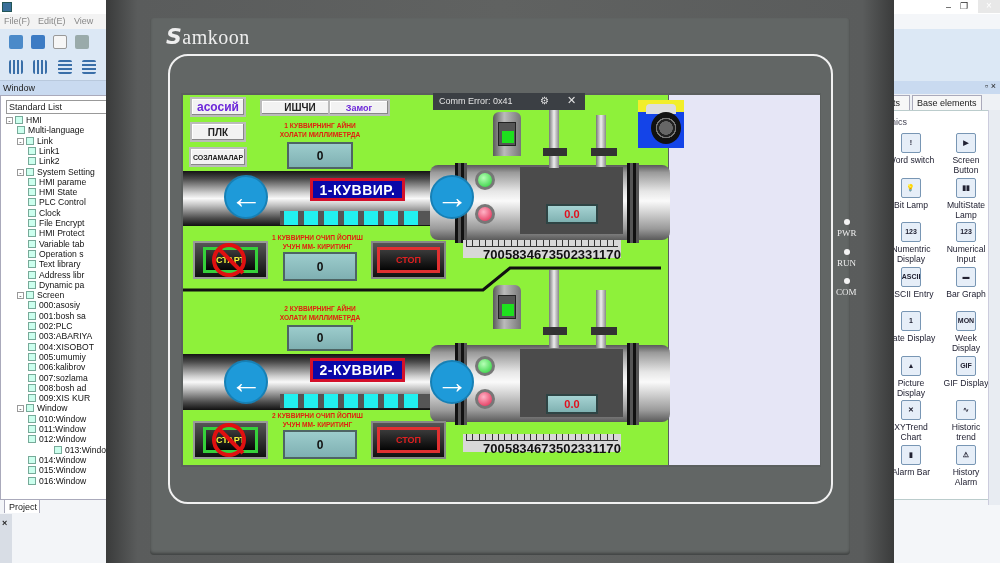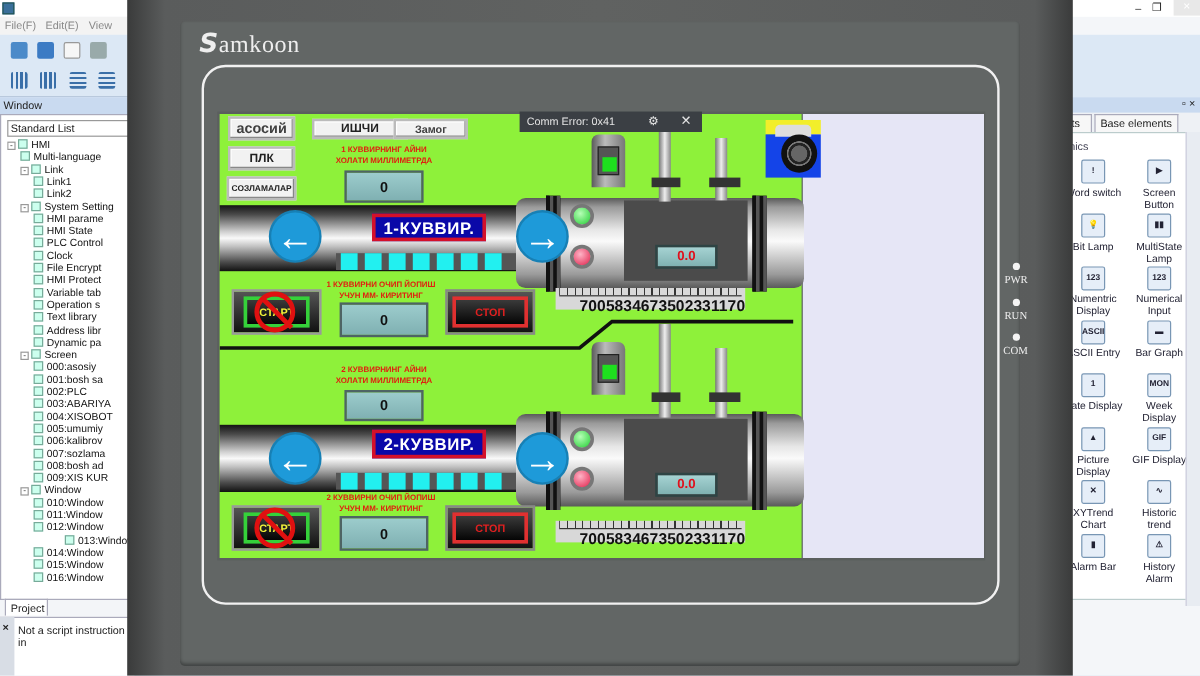--- a/index.html
+++ b/index.html
@@ -40,21 +40,21 @@
 .frame{left:168px;top:54px;width:665px;height:450px;border:2px solid #f1f1f1;border-radius:20px}
 .brand{left:166px;top:24px;color:#eee;font-family:"Liberation Serif",serif;font-size:20px;letter-spacing:.5px}
 .brand b{font-style:italic;font-family:"DejaVu Sans",sans-serif;font-size:22px}
 .led{width:6px;height:6px;border-radius:50%;background:#f4f4f4}
 .ledlbl{font-family:"Liberation Serif",serif;font-size:9px;color:#eee}
 
 .screen{left:181px;top:93px;width:640px;height:374px;background:#5b5f5e}
 .green{left:183px;top:95px;width:485px;height:370px;background:#8ef13a}
 .grey{left:669px;top:95px;width:151px;height:370px;background:#e6e6f6}
 .btn{position:absolute;background:#f2f2f2;border:2px solid #bbb;box-shadow:inset -1px -1px 0 #888, inset 1px 1px 0 #fff;font-weight:bold;text-align:center;font-size:10px;display:flex;align-items:center;justify-content:center}
-.red{color:#404040}
+.red{color:#6d28d9}
 .lbl{position:absolute;text-align:center;color:#e02010;font-weight:bold;font-size:6.6px;line-height:9px}
 .numbox{position:absolute;background:linear-gradient(#9ccccc,#7fb0b2);border:2px solid #4e6464;display:flex;align-items:center;justify-content:center;font-weight:bold;font-size:12px;color:#111}
 .pipe{position:absolute;background:linear-gradient(#141414 0%,#4a4a4a 14%,#cfcfcf 40%,#f9f9f9 50%,#c4c4c4 62%,#4c4c4c 86%,#111 100%)}
 .arrowbtn{position:absolute;width:44px;height:44px;border-radius:50%;background:#1e9ad9;color:#fff;font-size:32px;line-height:40px;text-align:center;font-weight:bold;border:2px solid #1780b5}
 .title-badge{position:absolute;background:#0a08a8;border:3px solid #d4102a;color:#fff;font-weight:bold;font-size:14px;display:flex;align-items:center;justify-content:center;letter-spacing:.5px}
 .cyanrow{position:absolute;height:14px;background:#555;display:flex;gap:6px;padding:0 4px}
 .cyanrow i{display:block;width:14px;height:14px;background:#22f0f0}
 .tank{position:absolute;background:linear-gradient(#5a5a5a 0%,#9a9a9a 10%,#e6e6e6 35%,#fafafa 48%,#d6d6d6 62%,#9a9a9a 85%,#5a5a5a 100%);border-radius:8px}
 .tankpanel{position:absolute;background:#4b4b4b}
 .ring{position:absolute;width:12px;background:#111;border-left:3px solid #111;box-shadow:inset 3px 0 0 #555,inset -3px 0 0 #555}
@@ -134,23 +134,20 @@
       <div class="ti" style="top: 288.4px; left: 11px;"><span class="exp">-</span><span class="ic"></span><span>Window</span></div>
       <div class="ti" style="top: 298.7px; left: 22px;"><span class="ic"></span><span>010:Window</span></div>
       <div class="ti" style="top: 309px; left: 22px;"><span class="ic"></span><span>011:Window</span></div>
       <div class="ti" style="top: 319.3px; left: 22px;"><span class="ic"></span><span>012:Window</span></div>
       <div class="ti" style="top: 329.6px; left: 22px; margin-left: 26px;"><span class="ic"></span><span>013:Window</span></div>
       <div class="ti" style="top: 339.9px; left: 22px;"><span class="ic"></span><span>014:Window</span></div>
       <div class="ti" style="top: 350.2px; left: 22px;"><span class="ic"></span><span>015:Window</span></div>
       <div class="ti" style="top: 360.5px; left: 22px;"><span class="ic"></span><span>016:Window</span></div>
     </div>
   <div class="abs projtab">Project</div>
-  <div class="abs outpane">
-    <div style="position:absolute;left:15px;top:5px;font-size:9px">Not a script instruction in</div>
-  </div>
   <div class="abs outside">
     <div style="position:absolute;left:2px;top:4px;font-size:9px;font-weight:bold">×</div>
   </div>
 </div>
 
 <div id="right" class="abs"></div>
 <div class="abs rtitle">
   <span style="position:absolute;left:58px;top:2px;font-size:9px">–</span>
   <span style="position:absolute;left:72px;top:1px;font-size:9px">❐</span>
   <span style="position:absolute;left:90px;top:0;width:22px;height:13px;background:#e8e8e8;color:#fff;font-size:10px;text-align:center">×</span>

